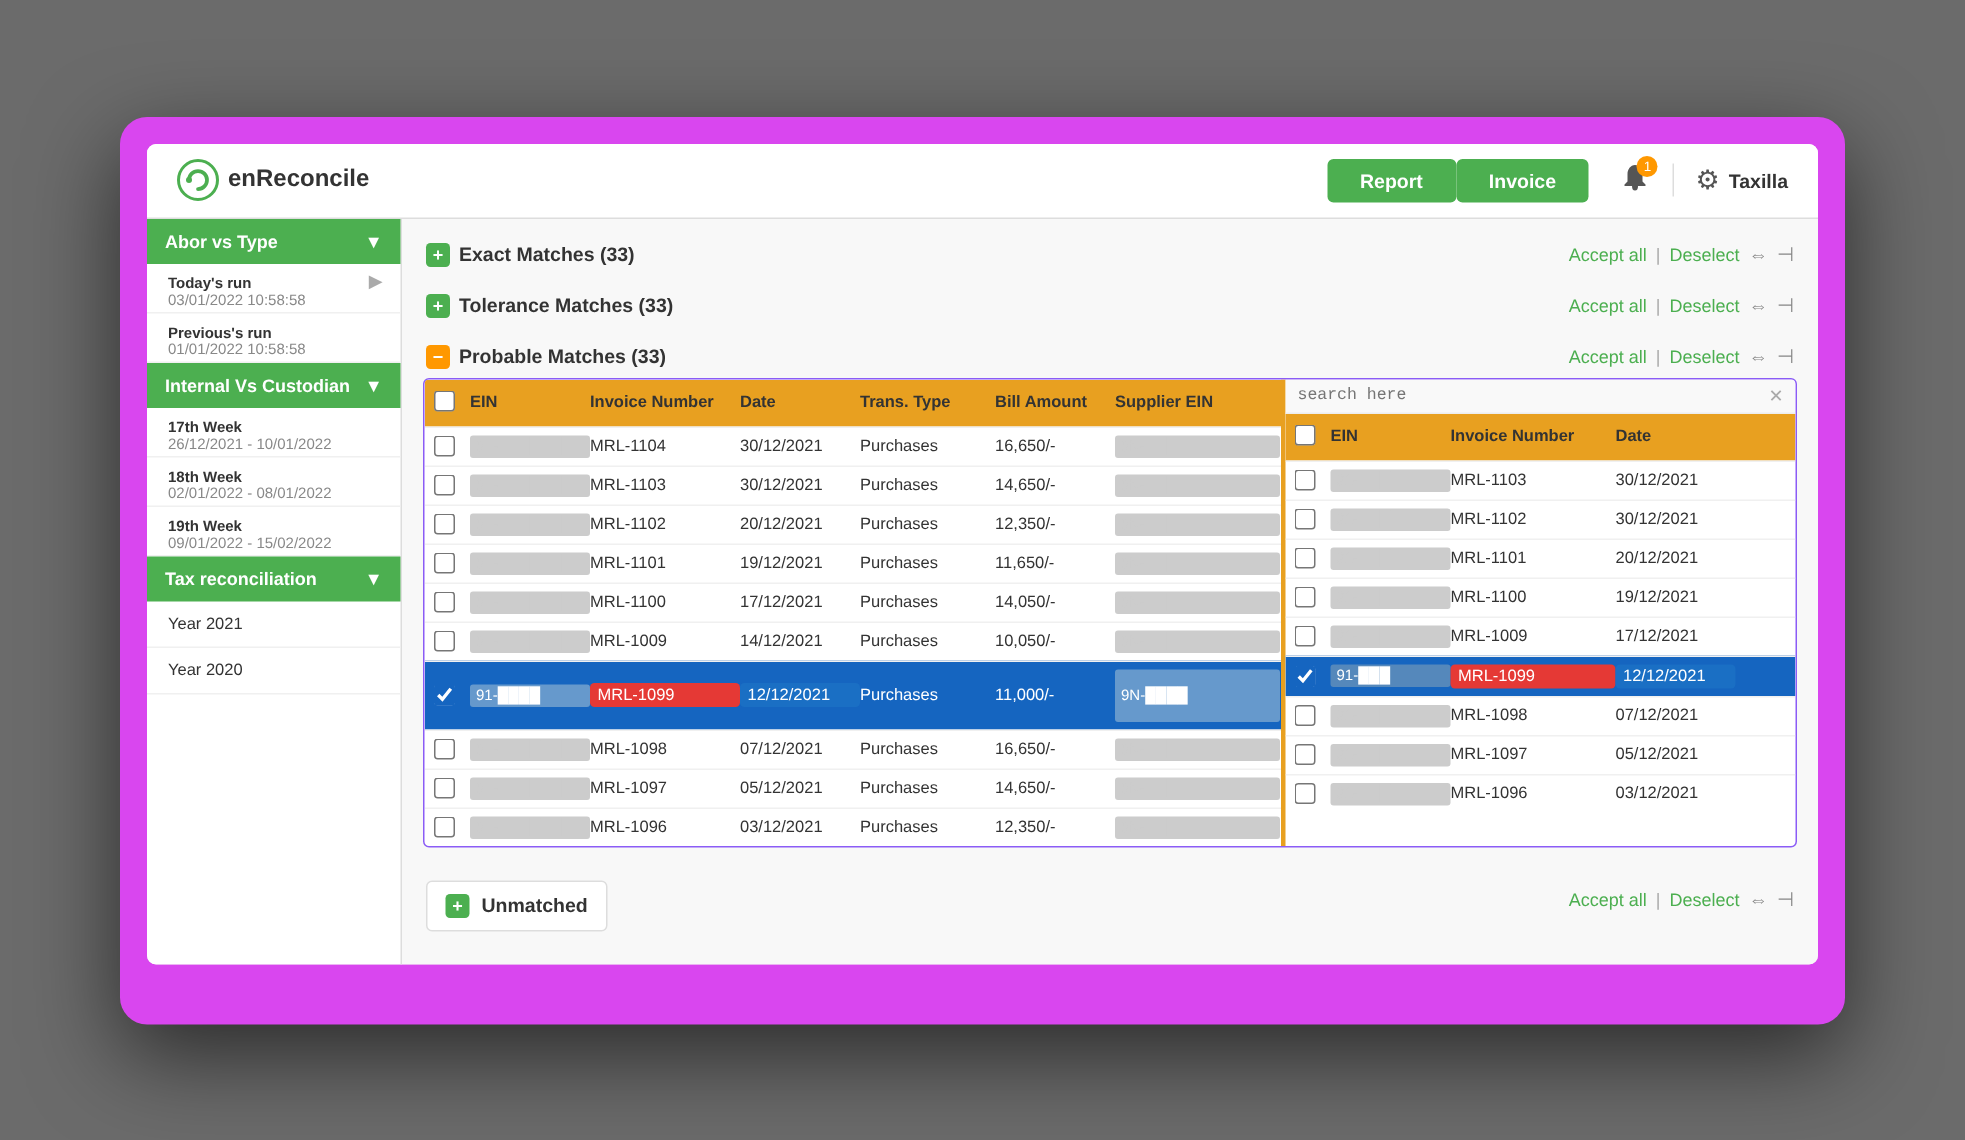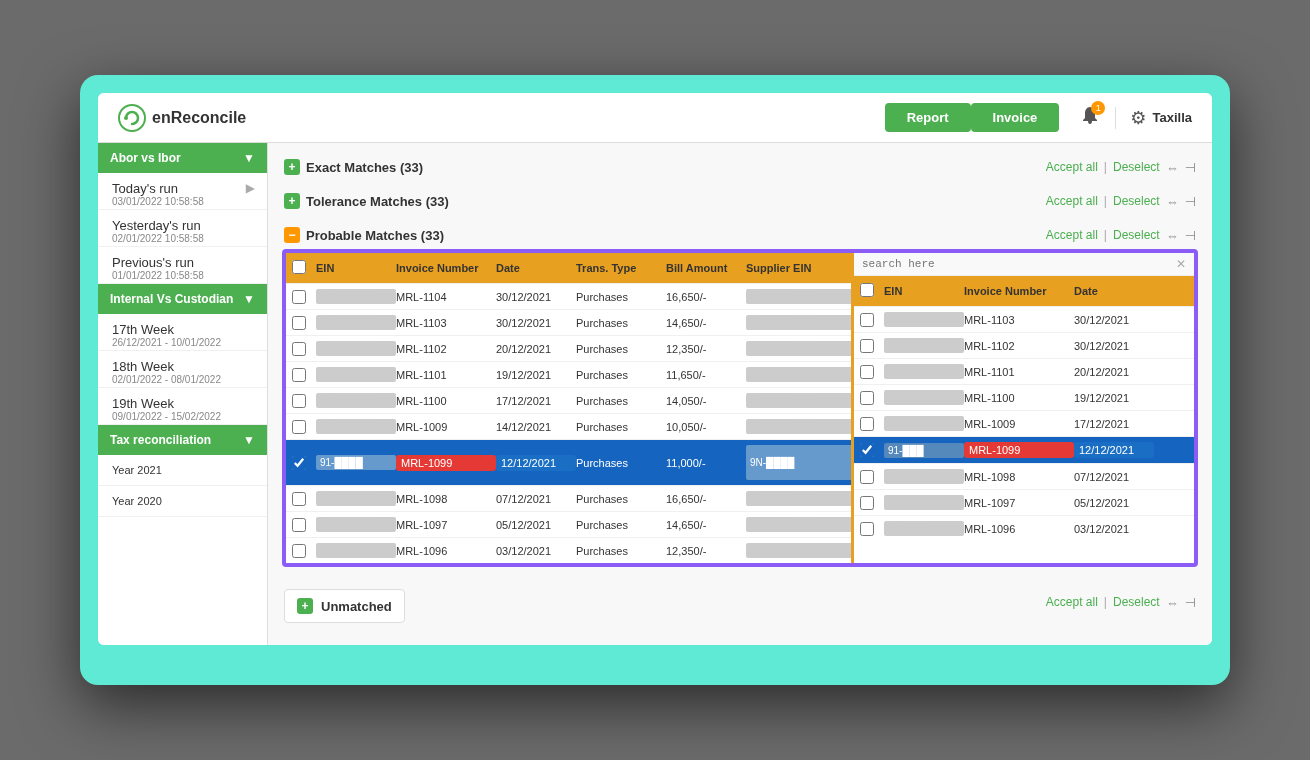--- a/index.html
+++ b/index.html
@@ -6,21 +6,21 @@
     body {
       background: #6b6b6b;
       display: flex;
       justify-content: center;
       align-items: center;
       min-height: 100vh;
       font-family: Arial, sans-serif;
       font-size: 12px;
     }
     .laptop-outer {
-      background: #5eead4;
+      background: #d946ef;
       border-radius: 18px;
       padding: 18px 18px 40px 18px;
       width: 1150px;
       box-shadow: 0 20px 60px rgba(0,0,0,0.6);
     }
     .screen {
       background: #f0f0f0;
       border-radius: 6px;
       overflow: hidden;
       width: 100%;
@@ -109,22 +109,22 @@
       justify-content: space-between;
       align-items: center;
       cursor: pointer;
     }
     .sidebar-item {
       padding: 8px 12px 2px 14px;
       cursor: pointer;
       border-bottom: 1px solid #f0f0f0;
     }
     .sidebar-item-name {
-      font-weight: normal;
-      font-size: 13px;
+      font-weight: bold;
+      font-size: 10px;
       color: #333;
     }
     .sidebar-item-date {
       font-size: 10px;
       color: #888;
     }
     .sidebar-plain-item {
       padding: 9px 14px;
       cursor: pointer;
       font-size: 11px;
@@ -244,21 +244,21 @@
     .chk-blue {
       width: 14px;
       height: 14px;
       accent-color: #1565c0;
     }
     
     .probable-panels {
       display: flex;
       gap: 0;
       background: #fff;
-      border: 4px solid #8b5cf6;
+      border: 1px solid #8b5cf6;
       border-radius: 4px;
       margin-bottom: 8px;
       overflow: hidden;
       justify-content: center;
     }
     .panel-left {
       flex: 1;
       border-right: 3px solid #e8a020;
       overflow: auto;
     }
@@ -334,31 +334,27 @@
           <span style="font-weight:bold;font-size:13px;color:#333">Taxilla</span>
         </div>
       </div>
     </div>
 
     <div class="main-layout">
 
       <div class="sidebar">
 
         <div class="sidebar-section-header">
-          <span>Abor vs Ibor</span>
+          <span>Abor vs Type</span>
           <span>▼</span>
         </div>
         <div class="sidebar-item">
           <div class="sidebar-item-name">Today's run</div>
           <div class="sidebar-item-date">03/01/2022 10:58:58</div>
           <span style="float:right;margin-top:-26px;color:#aaa;">▶</span>
-        </div>
-        <div class="sidebar-item">
-          <div class="sidebar-item-name">Yesterday's run</div>
-          <div class="sidebar-item-date">02/01/2022 10:58:58</div>
         </div>
         <div class="sidebar-item">
           <div class="sidebar-item-name">Previous's run</div>
           <div class="sidebar-item-date">01/01/2022 10:58:58</div>
         </div>
 
         <div class="sidebar-section-header">
           <span>Internal Vs Custodian</span>
           <span>▼</span>
         </div>

